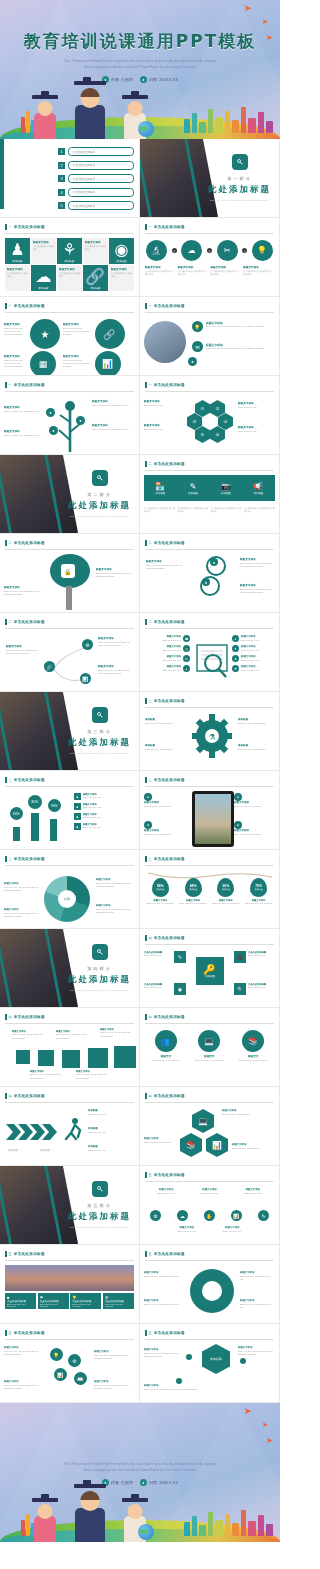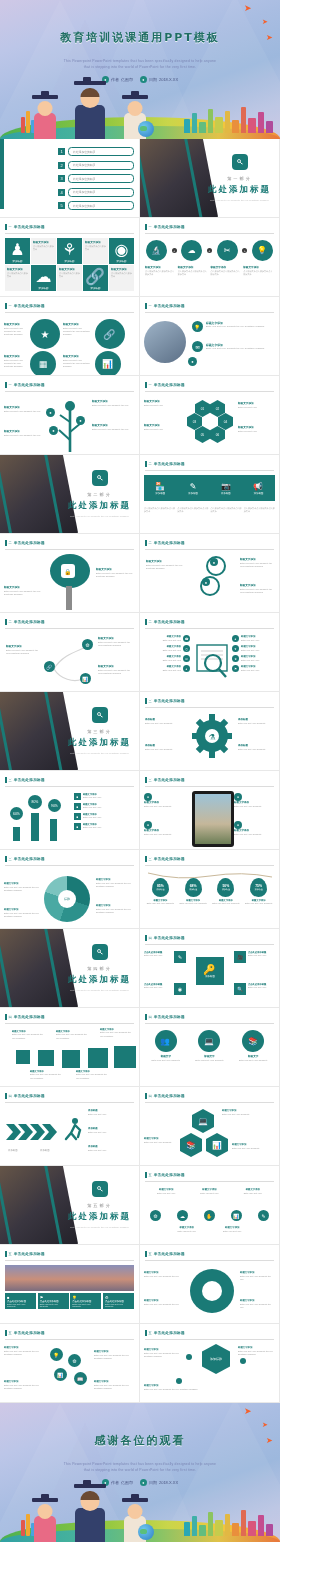--- a/index.html
+++ b/index.html
@@ -8,21 +8,21 @@
 
   
   .banner{position:relative;width:280px;height:139px;overflow:hidden;
     background:linear-gradient(160deg,#cfc8e6 0%,#bcc6e8 22%,#a9bde2 45%,#9db8dd 65%,#b9c4e3 85%,#cbc6e4 100%);}
   .banner .tri{position:absolute;opacity:.30;}
   .banner .t1{left:-10px;top:0;border-left:70px solid transparent;border-right:70px solid transparent;border-bottom:139px solid rgba(255,255,255,.22);}
   .banner .t2{left:80px;top:-10px;border-left:60px solid transparent;border-right:60px solid transparent;border-bottom:150px solid rgba(255,255,255,.16);}
   .banner .t3{left:160px;top:-5px;border-left:75px solid transparent;border-right:75px solid transparent;border-bottom:145px solid rgba(255,255,255,.20);}
   .banner .t4{left:30px;top:20px;border-left:55px solid transparent;border-right:55px solid transparent;border-bottom:120px solid rgba(180,170,220,.25);}
   .banner-title{position:absolute;left:0;right:0;top:30px;text-align:center;
-    font-size:11px;font-weight:bold;letter-spacing:2px;color:#1f6e63;
+    font-size:17px;font-weight:bold;letter-spacing:2px;color:#1f6e63;
     text-shadow:0 1px 0 rgba(255,255,255,.75);font-family:"DejaVu Sans",sans-serif;}
   .banner-sub{position:absolute;left:0;right:0;top:58px;text-align:center;
     font-size:3.4px;line-height:1.9;color:#7b86b4;letter-spacing:.2px;}
   .banner-meta{position:absolute;left:0;right:0;top:76px;display:flex;justify-content:center;
     align-items:center;gap:7px;font-size:4px;color:#55618f;}
   .meta-pill{display:flex;align-items:center;gap:2px;}
   .meta-dot{width:7px;height:7px;border-radius:50%;background:#1f8a80;color:#fff;
     font-size:3.6px;display:flex;align-items:center;justify-content:center;}
   .meta-lbl{color:#4a5580;}
   .meta-val{color:#4a5580;}
@@ -1203,21 +1203,20 @@
     <div class="tri t2"></div>
     <div class="tri t3"></div>
     <div class="tri t4"></div>
 
     <div class="birds">
       <div class="bird" style="left:40px;top:0;">➤</div>
       <div class="bird" style="left:58px;top:14px;font-size:7px;">➤</div>
       <div class="bird" style="left:62px;top:30px;font-size:8px;">➤</div>
     </div>
 
-    <div class="banner-title">感谢各位的观看</div>
     <div class="banner-sub">
       <div>This Powerpoint PowerPoint templates that has been specifically designed to help anyone</div>
       <div>that is stepping into the world of PowerPoint for the very first time.</div>
     </div>
     <div class="banner-meta">
       <span class="meta-pill">
         <span class="meta-dot">●</span>
         <span class="meta-lbl">作者</span>
         <span class="meta-val">亿图帮</span>
       </span>

